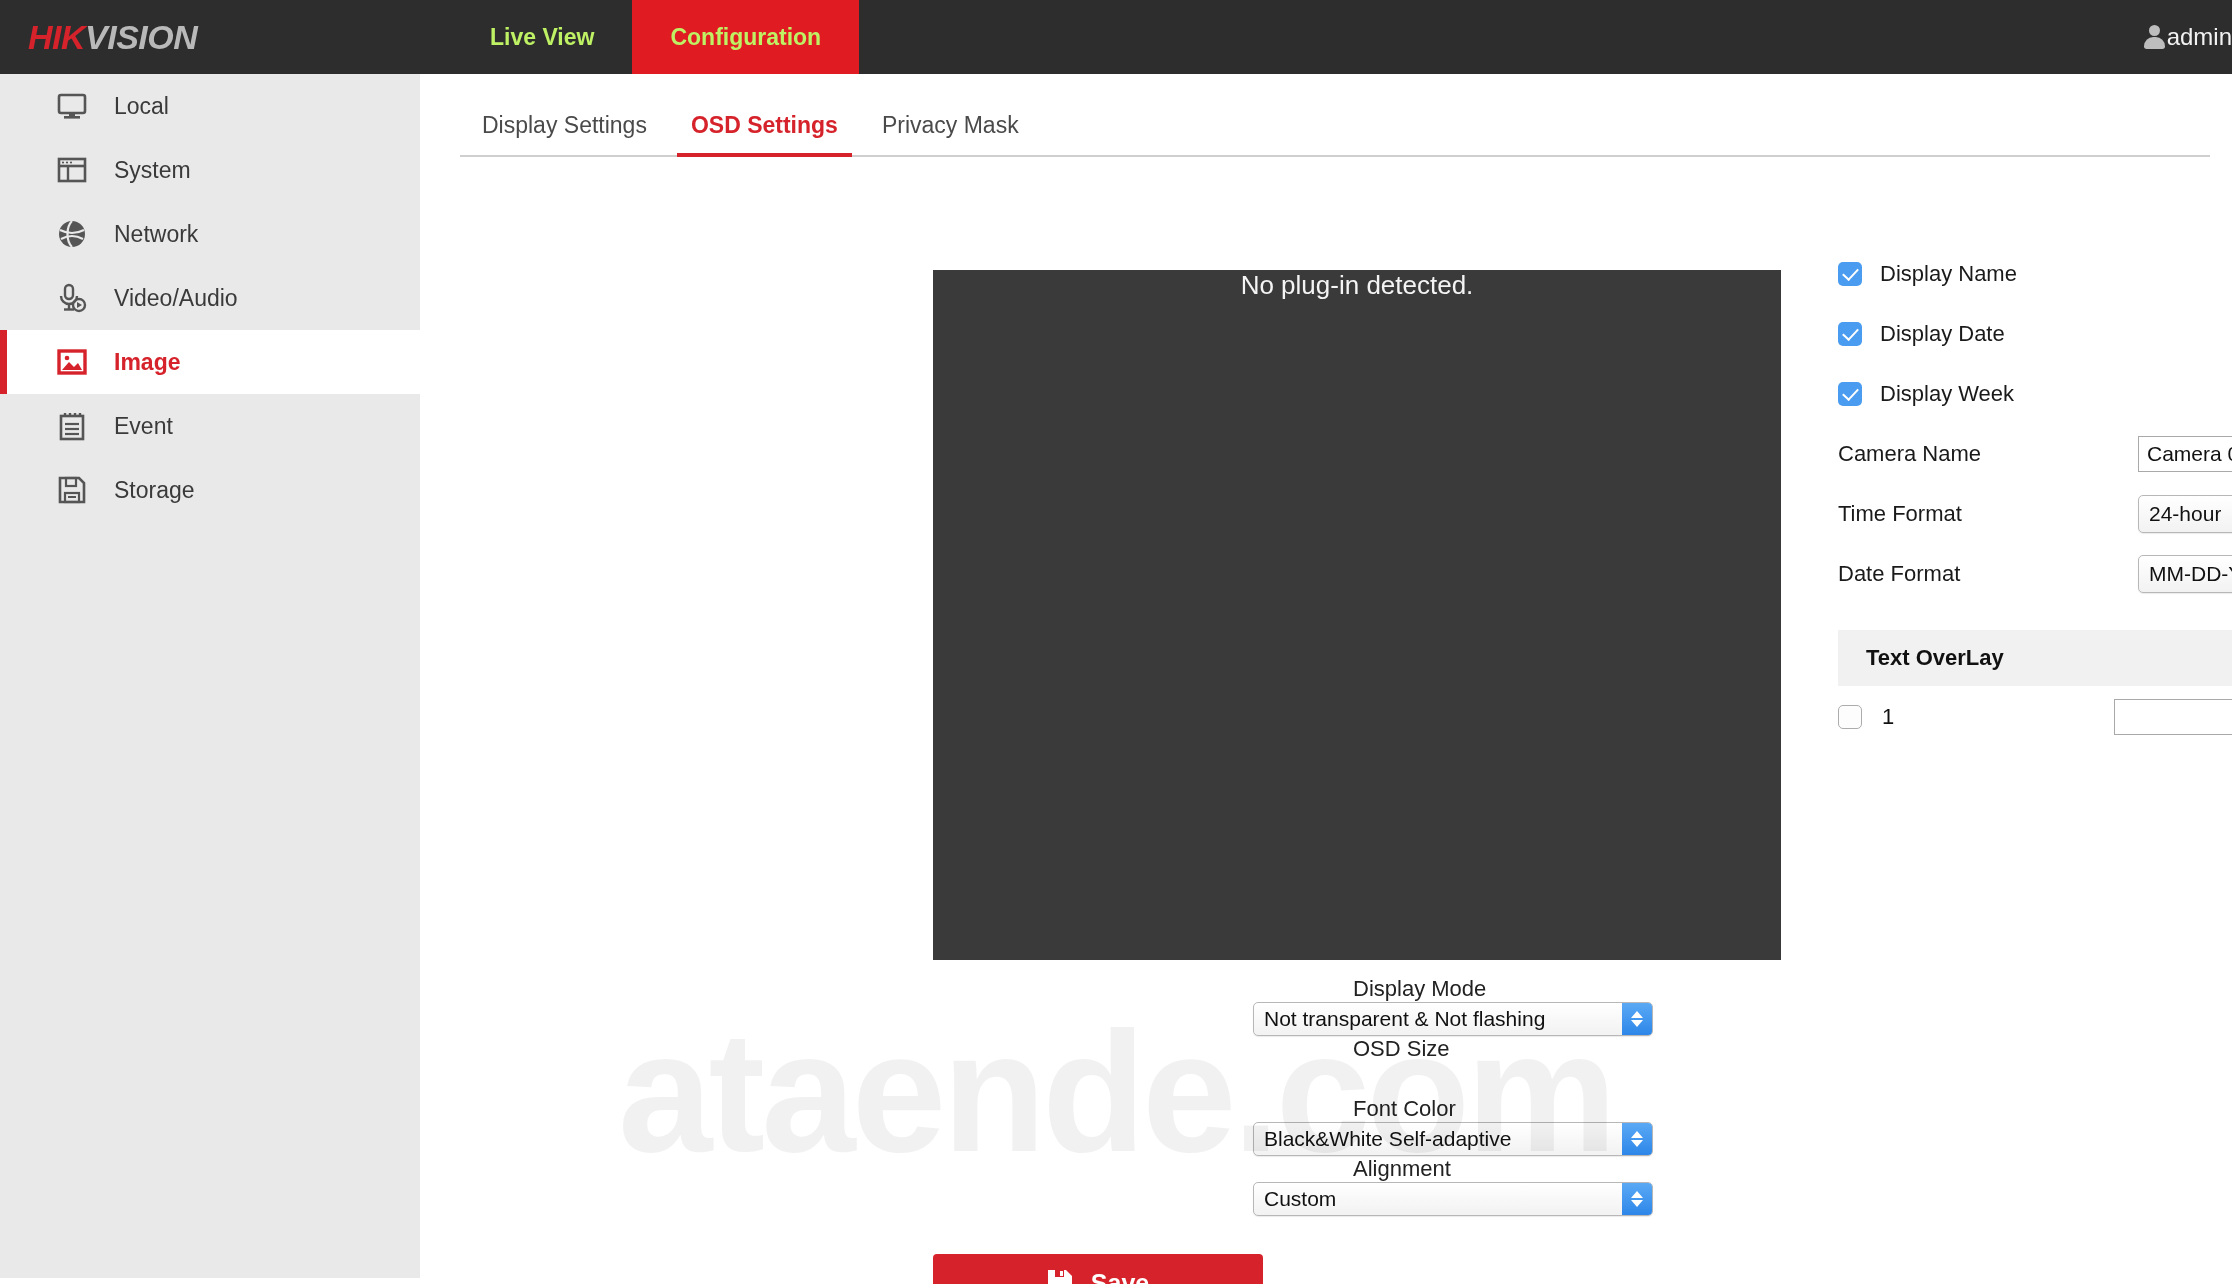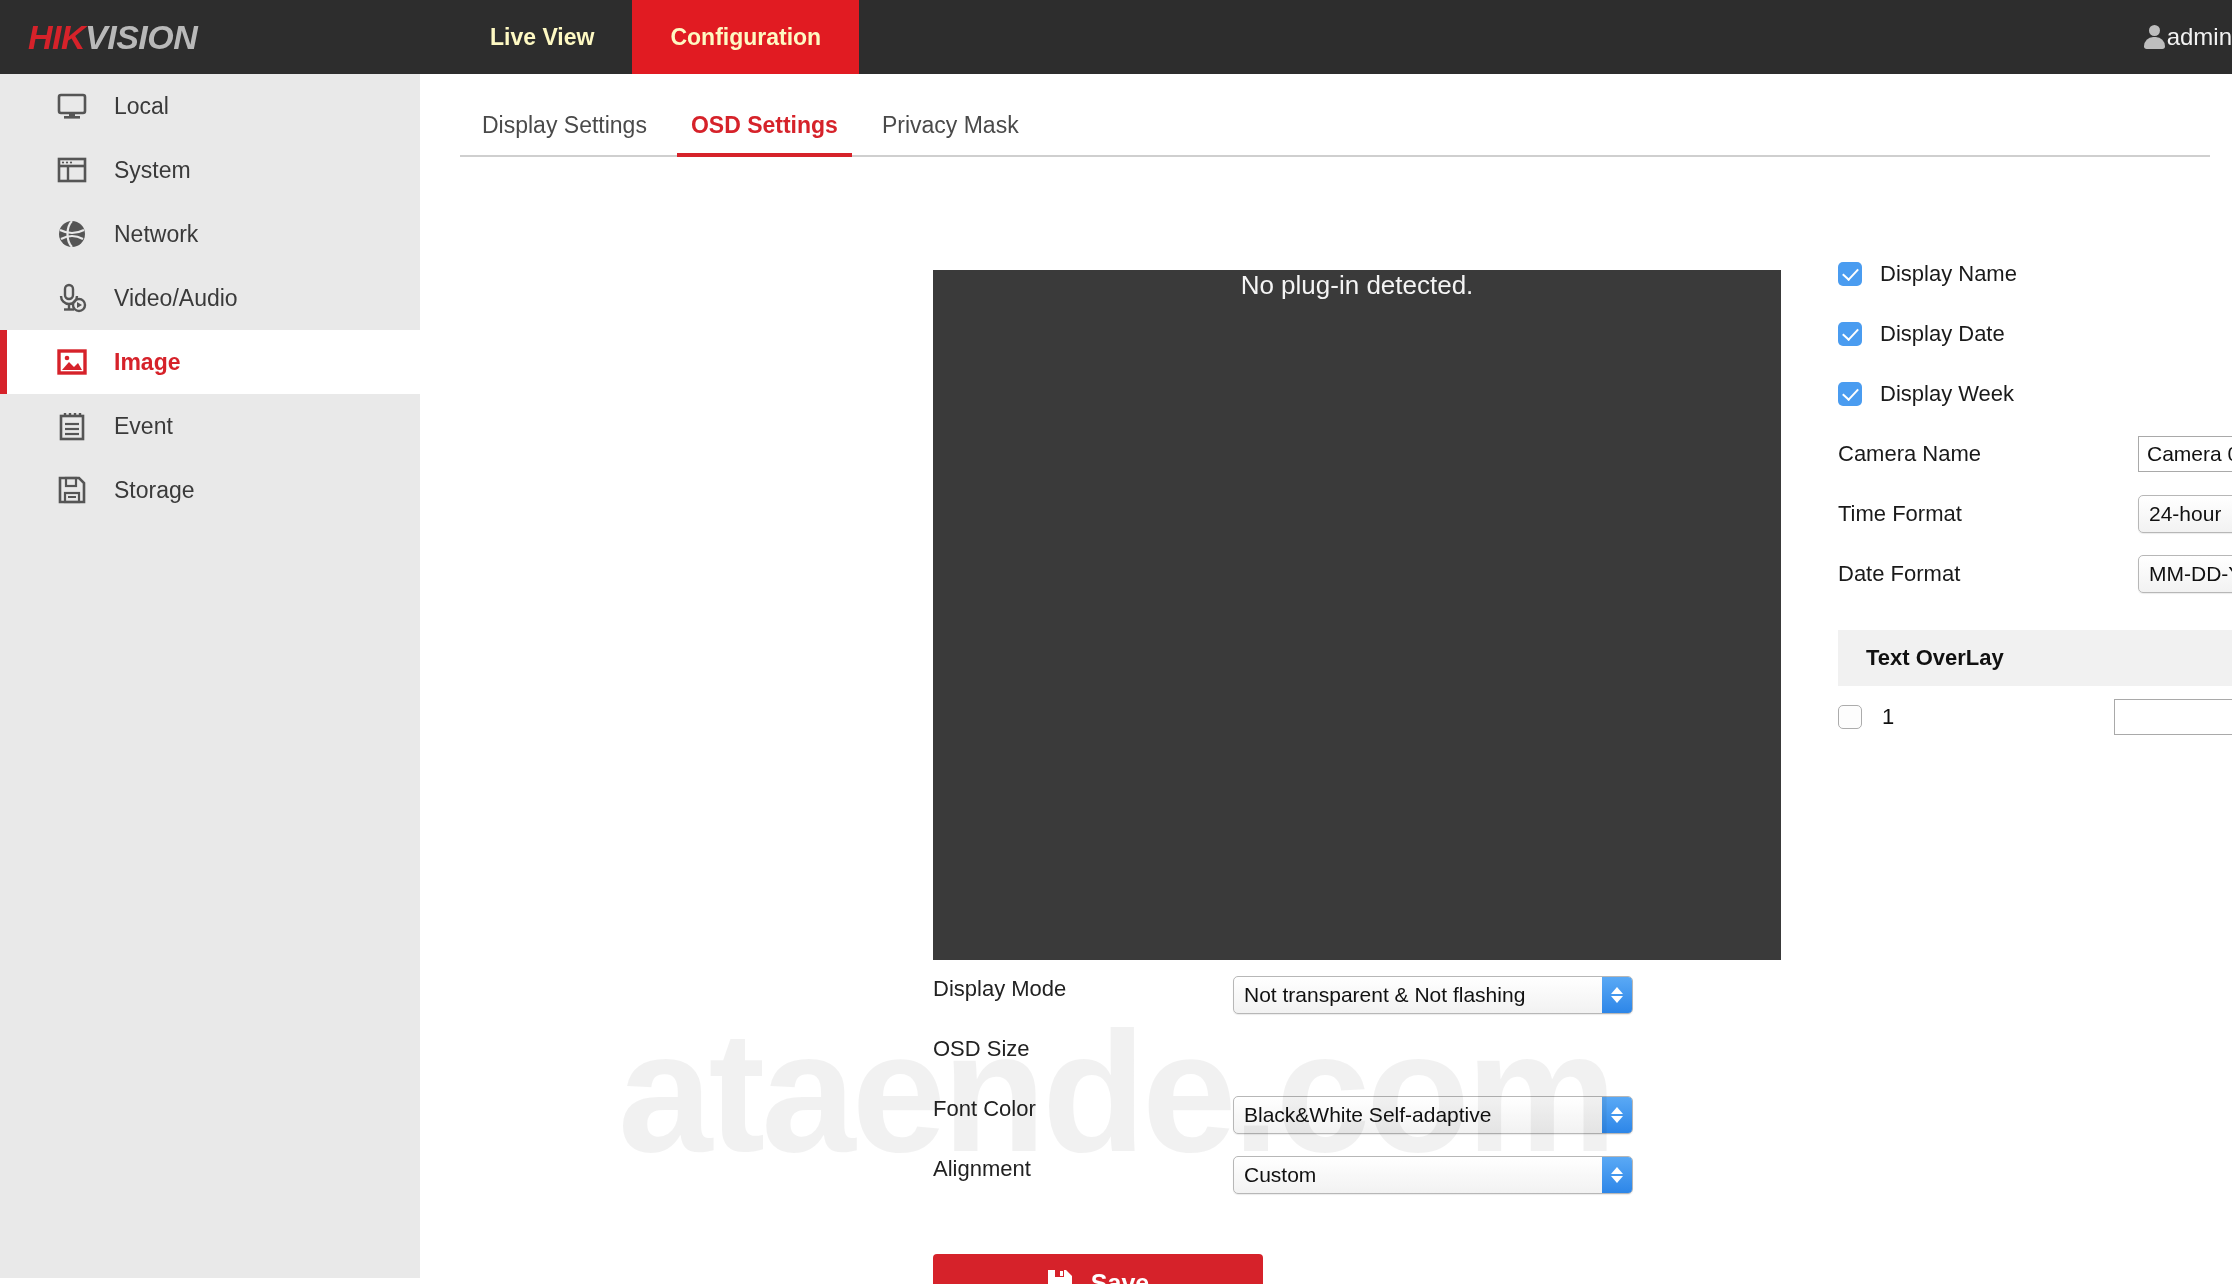--- a/index.html
+++ b/index.html
@@ -23,21 +23,21 @@
     width: 420px; display: flex; align-items: center; padding-left: 28px;
   }
   .logo { font-size: 34px; font-style: italic; font-weight: bold; letter-spacing: -0.5px; }
   .logo .hik { color: #d6222a; }
   .logo .vision { color: #b9b9b9; }
 
   .nav { display: flex; align-items: stretch; margin-left: 32px; }
   .nav-item {
     display: flex; align-items: center; justify-content: center;
     padding: 0 38px;
-    color: #fef9c3; font-size: 23px; font-weight: bold;
+    color: #bef264; font-size: 23px; font-weight: bold;
     cursor: pointer; white-space: nowrap;
   }
   .nav-item.active { background: #e11b22; }
 
   .user-box {
     position: absolute; right: 0; top: 0; height: 74px;
     display: flex; align-items: center; gap: 0;
     padding-right: 0px;
   }
   .user-icon { width: 26px; height: 26px; position: relative; flex: none; }
@@ -95,21 +95,21 @@
   .video {
     position: absolute; left: 505px; top: 196px;
     width: 848px; height: 690px;
     background: #3a3a3a;
     display: flex; justify-content: center;
   }
   .video-text { color: #f4f4f4; font-size: 26px; }
 
   
   .lform { position: absolute; left: 505px; top: 902px; width: 720px; }
-  .lrow { display: flex; align-items: flex-start; height: 60px; }
+  .lrow { display: flex; align-items: flex-end; height: 60px; flex-direction: column; }
   .lrow .lab { width: 300px; font-size: 22px; color: #222; }
   .sel {
     position: relative; width: 400px; height: 38px;
     border: 1px solid #b7b7b7; border-radius: 5px;
     background: linear-gradient(#ffffff, #f2f2f2);
     display: flex; align-items: center;
     box-shadow: 0 1px 1px rgba(0,0,0,0.08);
   }
   .sel .val {
     font-size: 21px; color: #111; padding-left: 10px;

